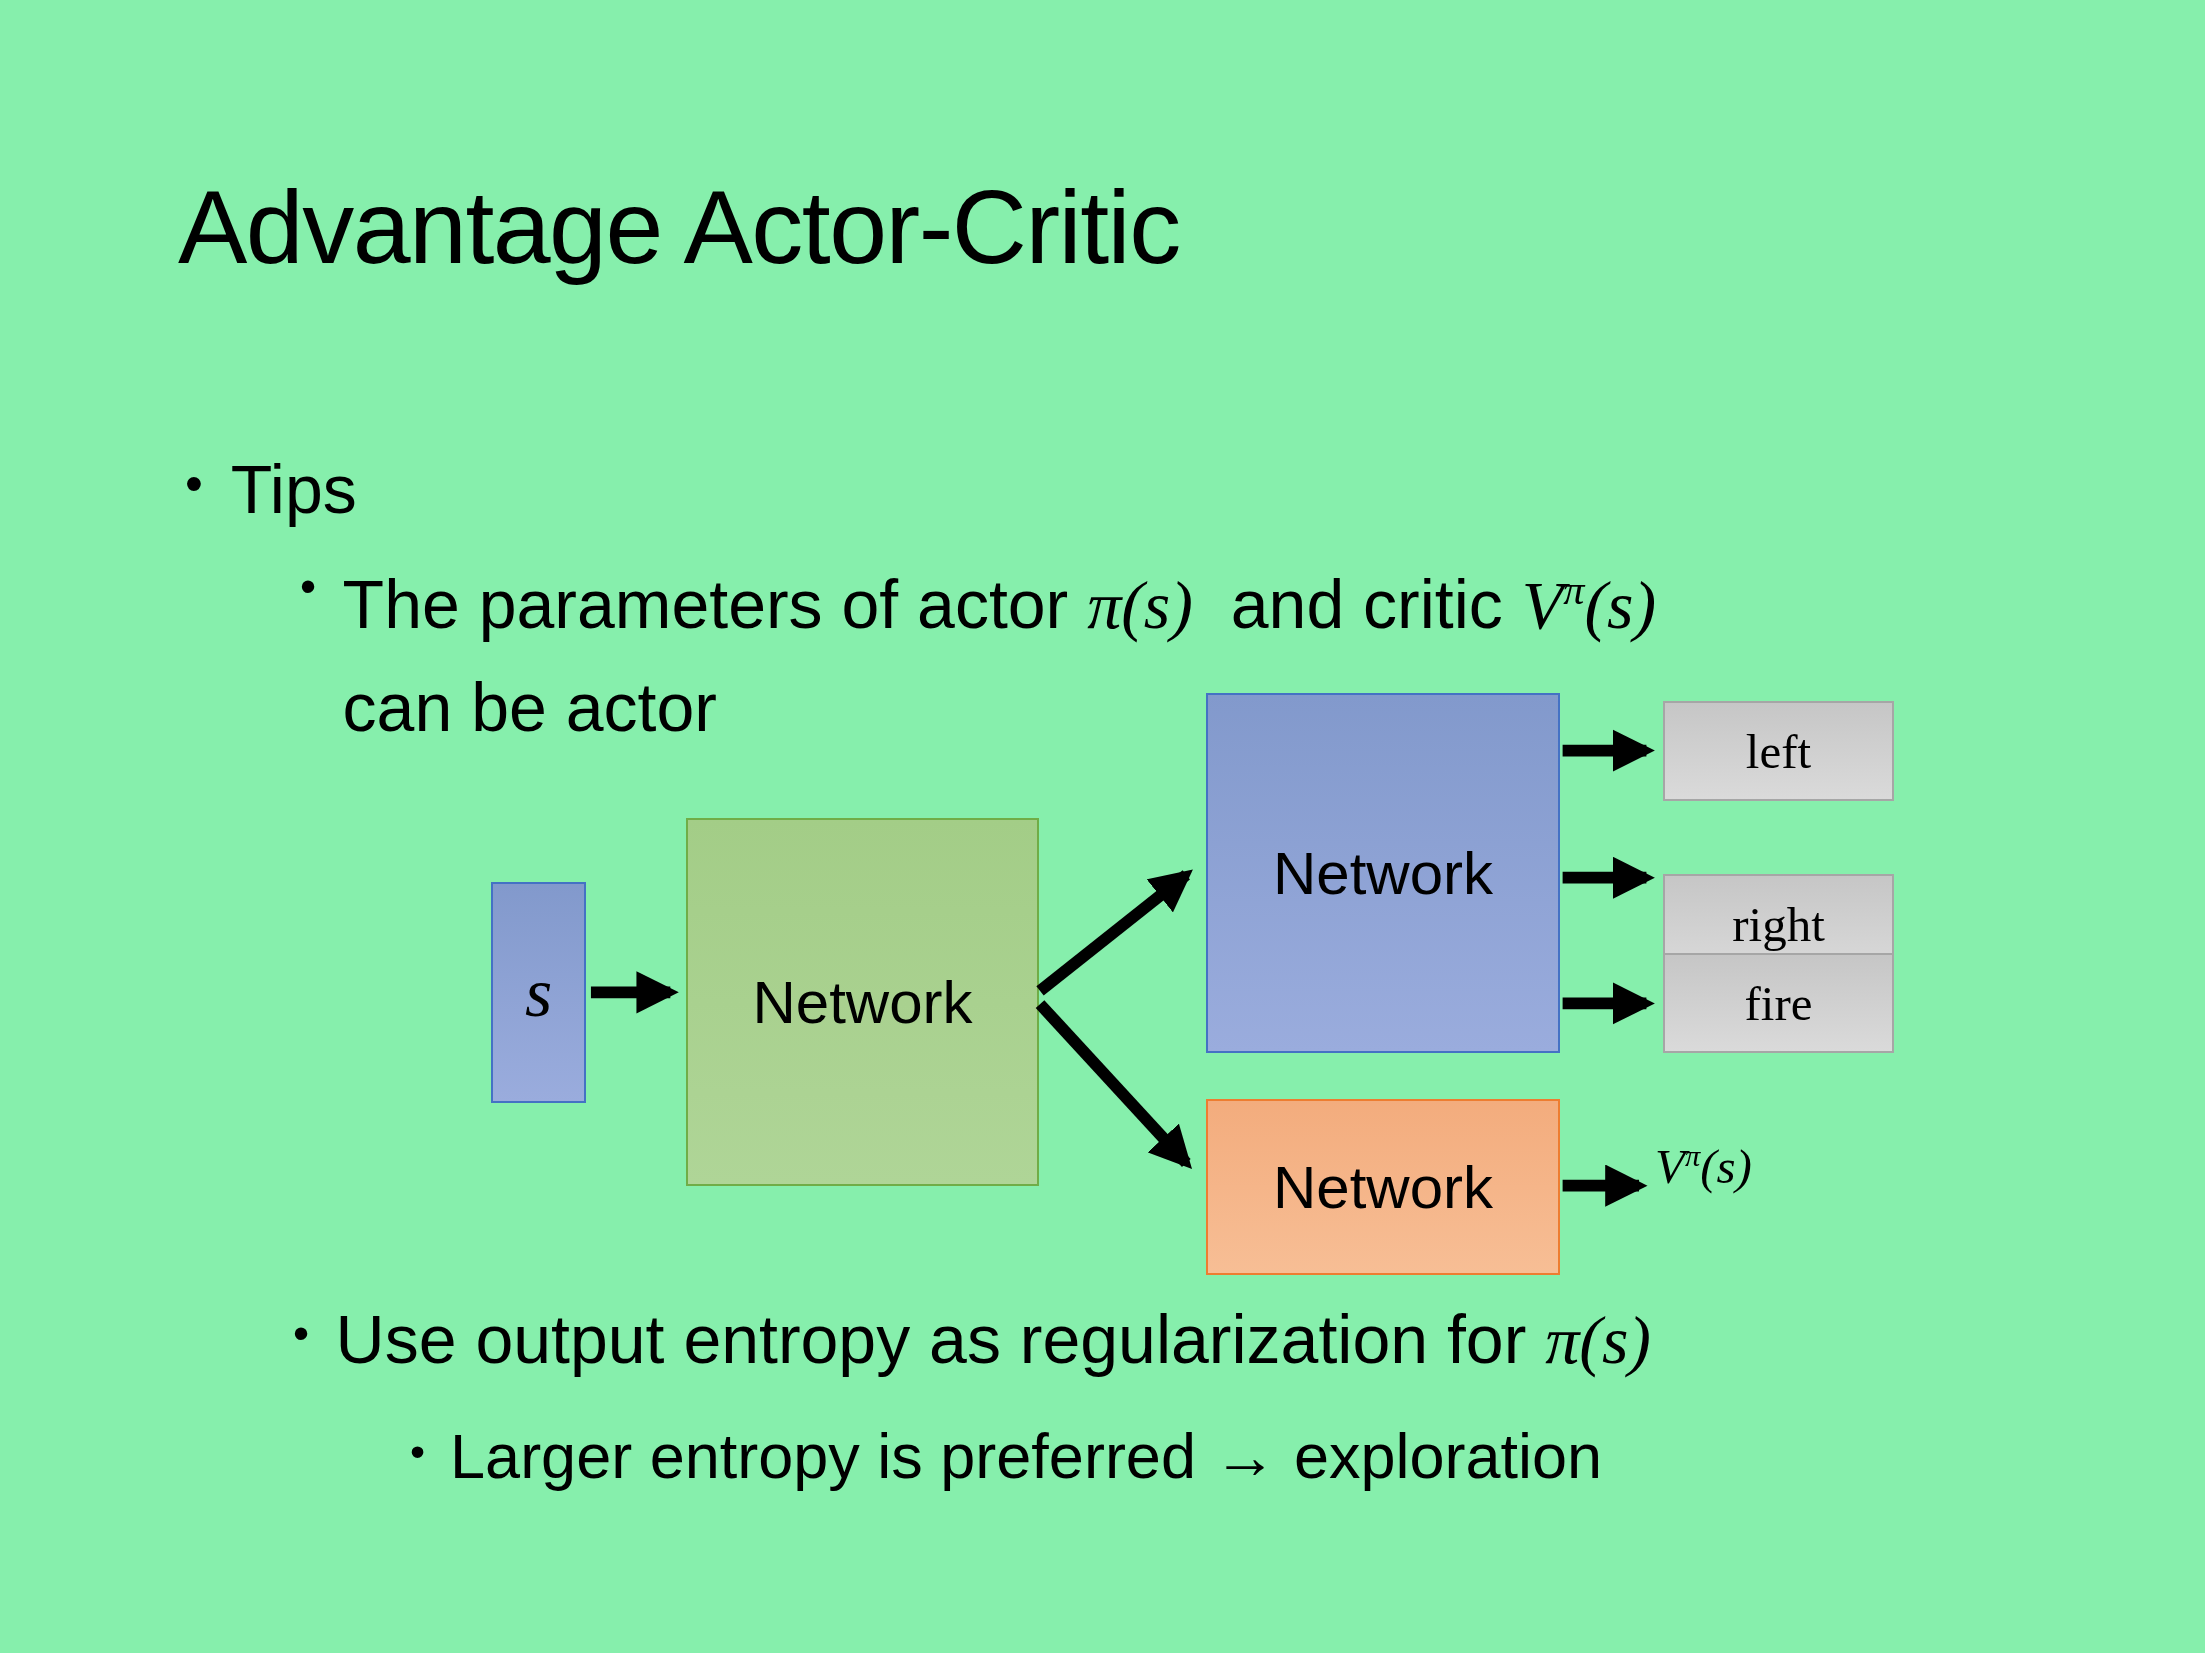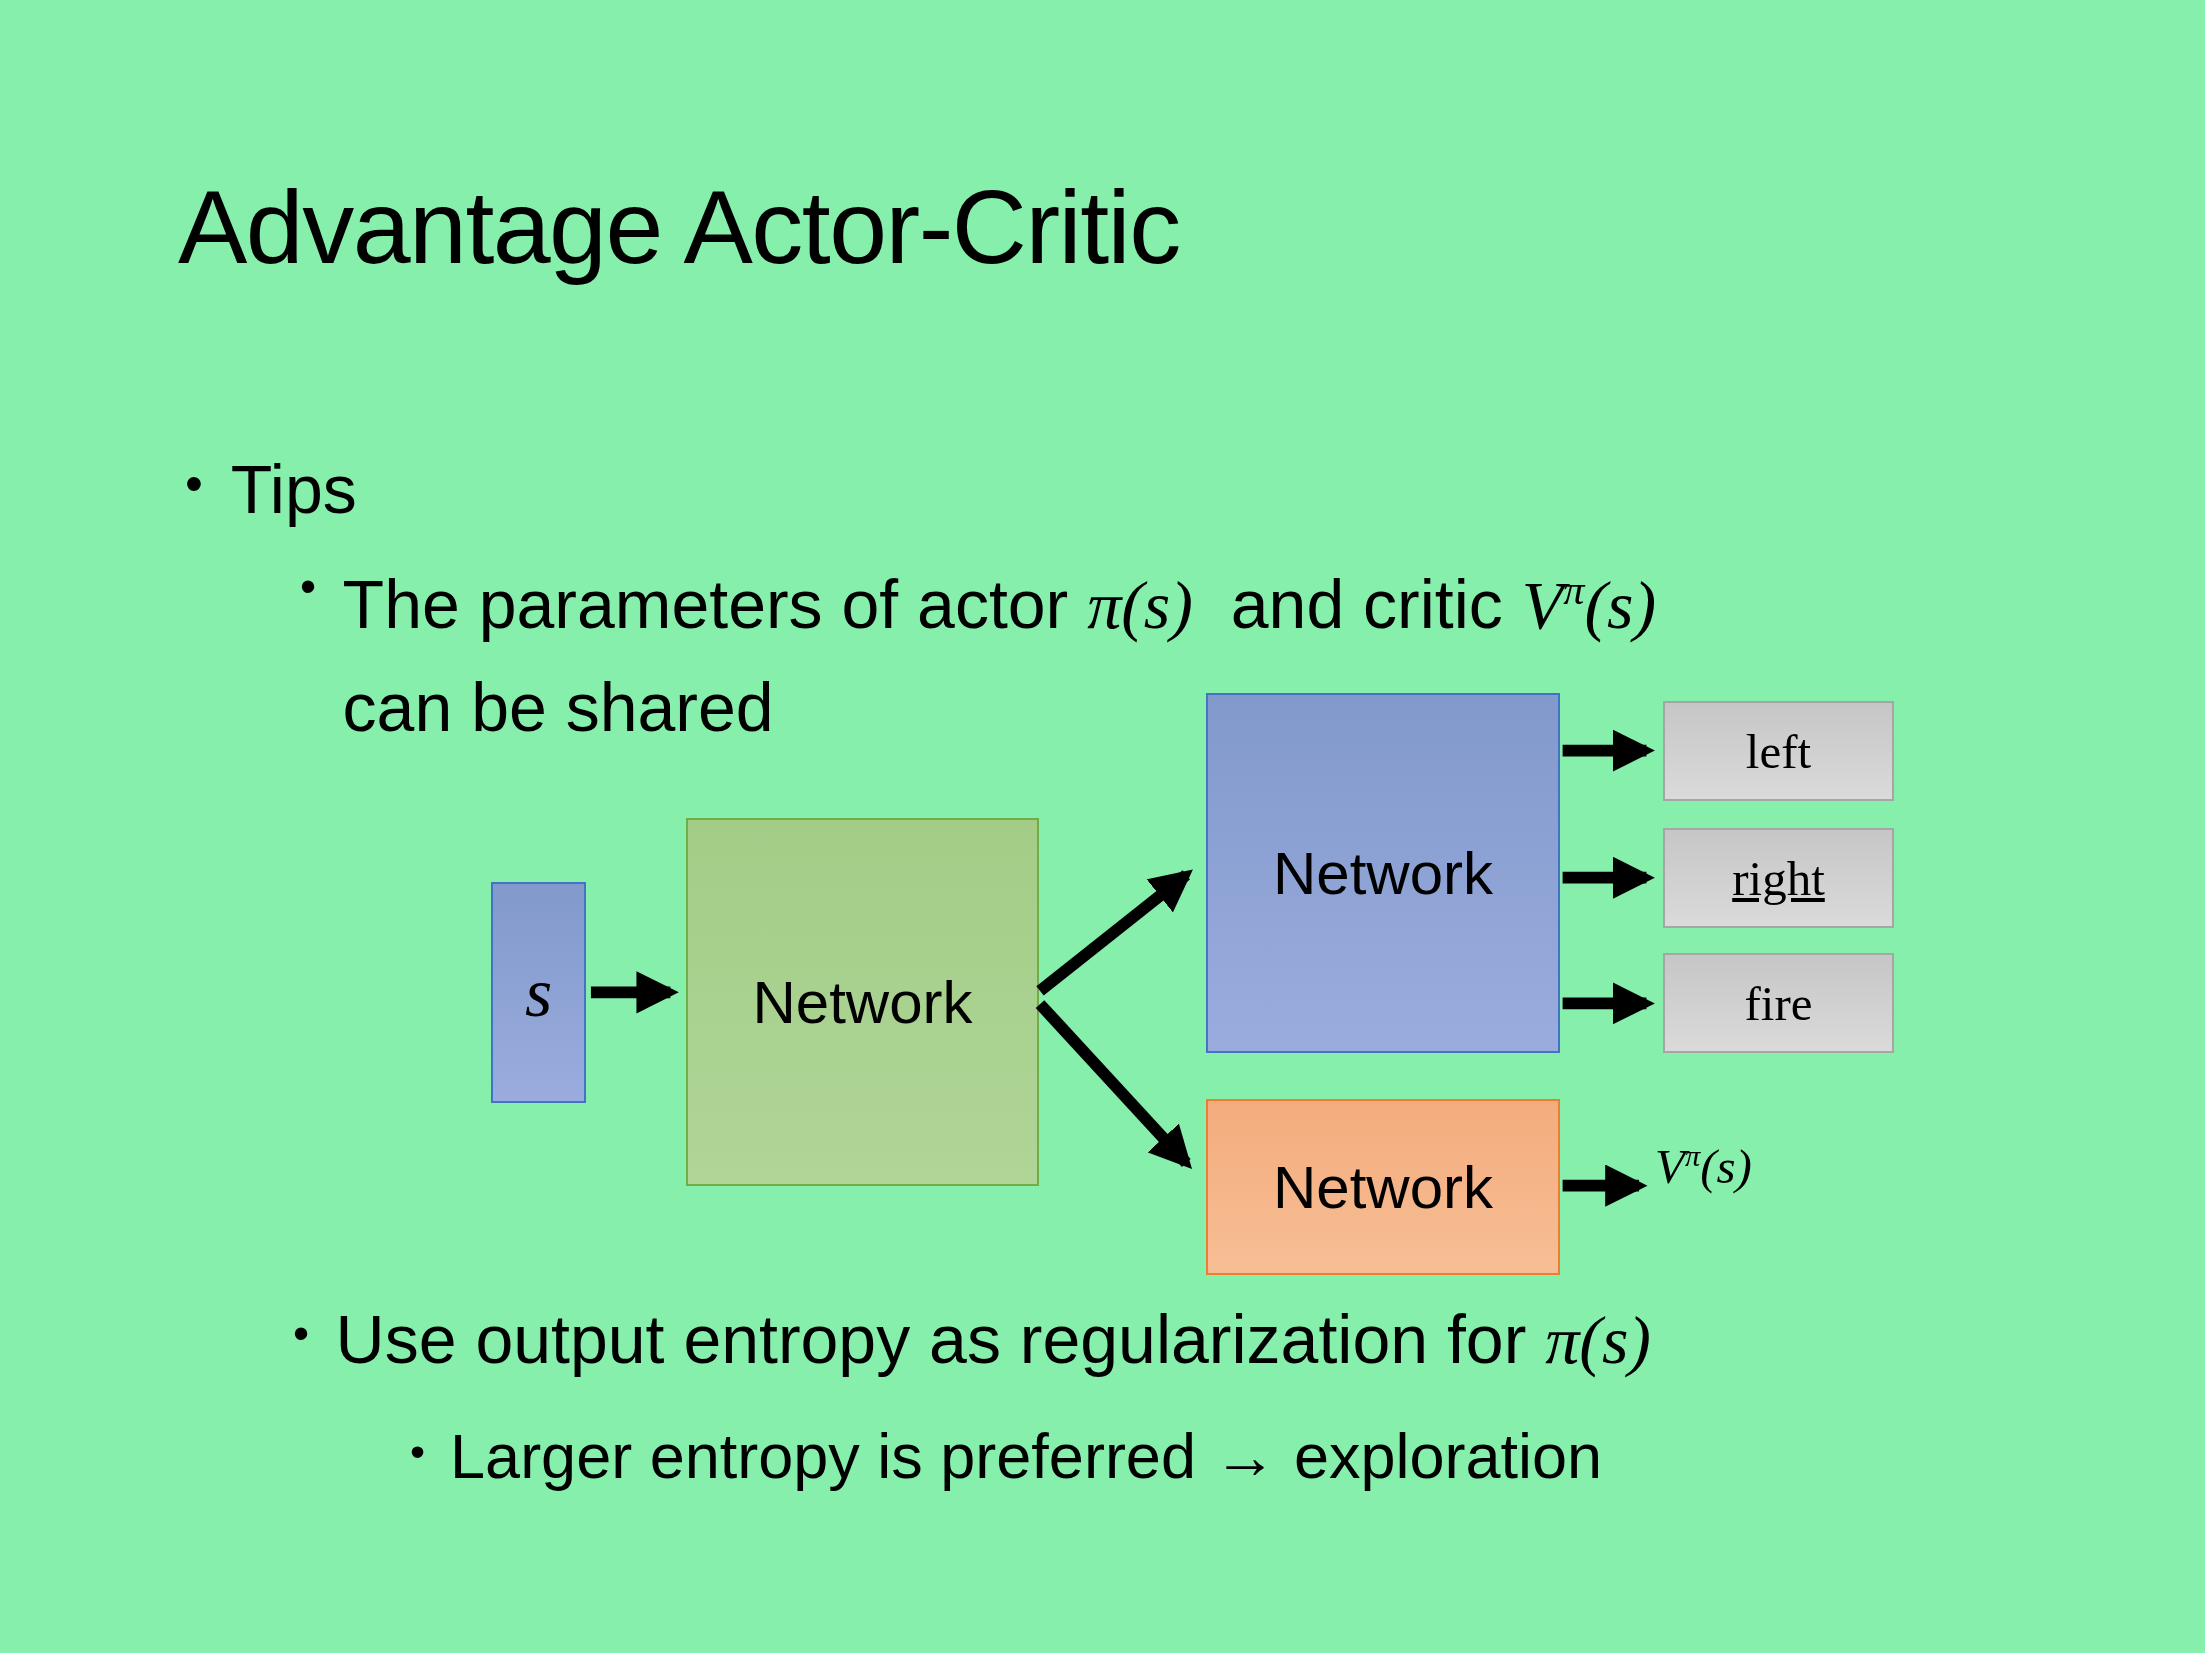--- a/index.html
+++ b/index.html
@@ -43,21 +43,21 @@
   .critic-box{
     left:1206px;top:1099px;width:354px;height:176px;
     background:linear-gradient(180deg,#f3ac7d,#f7be95);border:2.9px solid #ed7d31;
   }
   .action-box{
     left:1663px;width:231px;height:100px;
     background:linear-gradient(180deg,#c6c6c6,#dadada);border:2.2px solid #a6a6a6;
   }
   .action-box .lbl{font-family:"Liberation Serif",serif;font-size:49px;font-style:normal;}
   #act-left{top:701px;}
-  #act-right{top:828px;text-decoration:underline;}
+  #act-right{top:874px;}
   #act-fire{top:953px;}
   .value-out{
     position:absolute;left:1655px;top:1138px;font-size:49px;white-space:nowrap;
   }
   #arrows{position:absolute;left:0;top:0;pointer-events:none;}
   #arrows line{stroke:#000;stroke-width:16;}
 </style>
 </head>
 <body>
 
@@ -69,21 +69,21 @@
     <span class="dot">•</span>
     <span>Tips</span>
   </div>
 
   <div class="bullet lvl2" style="left:300px;top:553px;">
     <span class="dot">•</span>
     <div class="lines">
       <div class="line">
         <span class="keep-space">The parameters of actor </span><span class="math keep-space">π(s)</span><span class="keep-space">  and critic </span><span class="math"><span>V</span><sup>π</sup><span>(s)</span></span>
       </div>
-      <div class="line">can be shared</div>
+      <div class="line">can be actor</div>
     </div>
   </div>
 
   <div class="box input-box">
     <span class="lbl math">s</span>
   </div>
 
   <div class="box shared-box">
     <span class="lbl">Network</span>
   </div>

